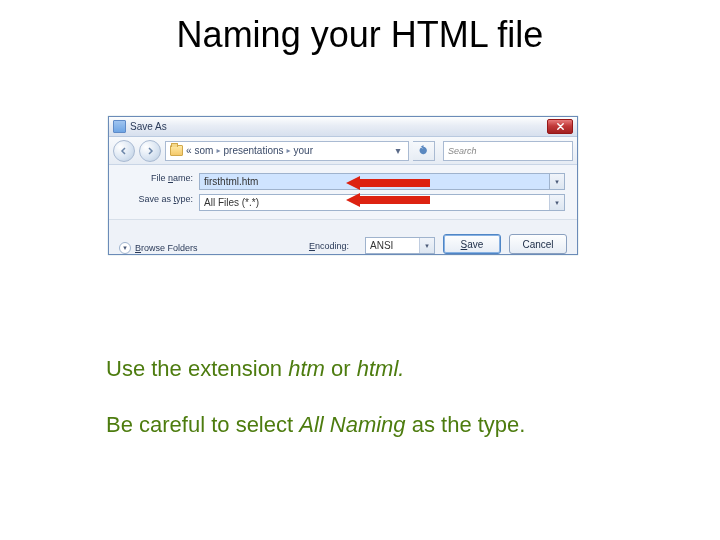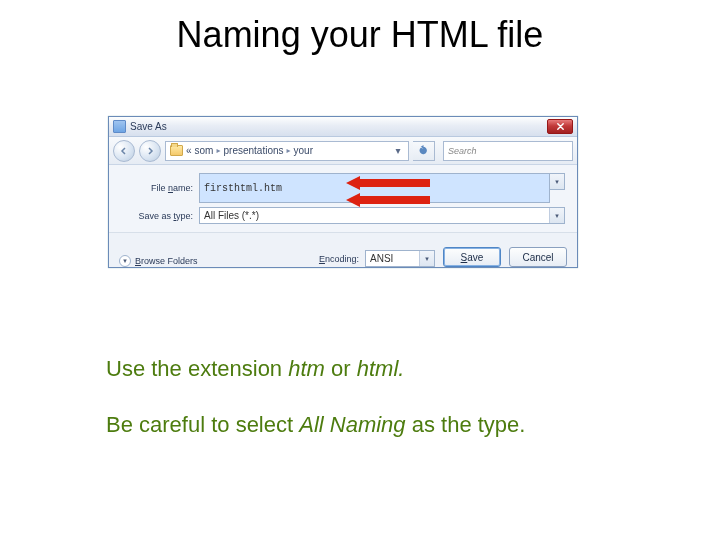--- a/index.html
+++ b/index.html
@@ -17,34 +17,34 @@
   .navcircle svg{width:10px;height:10px}
   .loc{flex:1;height:20px;border:1px solid #a9bad2;background:#fff;display:flex;align-items:center;padding:0 4px;gap:3px}
   .folder{width:13px;height:11px;background:linear-gradient(#ffe9a5,#f4c96a);border:1px solid #d1a84a;border-radius:1px;position:relative}
   .folder::before{content:"";position:absolute;top:-3px;left:0;width:5px;height:3px;background:#f4d88a;border:1px solid #d1a84a;border-bottom:none;border-radius:1px 1px 0 0}
   .crumb{color:#3a4a68}
   .chev{color:#7a8aa8;font-size:8px}
   .loc-drop{width:12px;text-align:center;color:#5a6a88}
   .refresh{width:22px;height:20px;border:1px solid #a9bad2;border-left:none;background:linear-gradient(#f7f9fc,#e6ecf4);display:flex;align-items:center;justify-content:center}
   .search{width:130px;height:20px;border:1px solid #a9bad2;margin-left:4px;background:#fff;display:flex;align-items:center;padding:0 4px;color:#888;font-style:italic;font-size:9px}
   .form{padding:8px 12px 4px;background:#f2f5fa;border-bottom:1px solid #d7dfe9}
-  .row{display:flex;align-items:center;margin-bottom:4px;gap:6px}
+  .row{display:flex;margin-bottom:4px;gap:6px}
   .lbl{width:72px;text-align:right;font-size:9px;color:#2a3a58}
   .underline{text-decoration:underline}
   .field{flex:1;position:relative}
-  .txt{width:100%;height:30px;border:1px solid #9fb3cd;background:#fff;font-size:10px;padding:0 4px;font-family:Liberation Mono, monospace;color:#333}
+  .txt{width:100%;height:17px;border:1px solid #9fb3cd;background:#fff;font-size:10px;padding:0 4px;font-family:Liberation Sans, sans-serif;color:#333}
   .txt.sel{background:#cfe4ff}
   .cmb{width:100%;height:17px;border:1px solid #9fb3cd;background:#fff;font-size:10px;padding:0 18px 0 4px;display:flex;align-items:center;position:relative}
   .cmb-arrow{position:absolute;right:0;top:0;width:15px;height:15px;border-left:1px solid #c0cde0;background:linear-gradient(#f0f4fa,#dde6f1);display:flex;align-items:center;justify-content:center;font-size:7px;color:#4a5a78}
   .drop-btn{width:15px;height:17px;border:1px solid #9fb3cd;border-left:none;background:linear-gradient(#f0f4fa,#dde6f1);display:flex;align-items:center;justify-content:center;font-size:7px;color:#4a5a78}
   .footer{height:34px;background:#eef2f8;display:flex;align-items:flex-end;padding:0 10px;gap:8px}
   .browse{display:flex;align-items:center;gap:4px;font-size:9px;color:#2a3a58}
   .chevdown{width:12px;height:12px;border:1px solid #9fb3cd;border-radius:50%;background:#fff;display:flex;align-items:center;justify-content:center;font-size:7px;color:#4a5a78}
   .foot-spacer{flex:1}
-  .enc{display:flex;align-items:center;gap:6px}
+  .enc{display:flex;align-items:center;gap:16px}
   .enc .cmb{width:70px}
   .btn{height:20px;min-width:58px;border:1px solid #8aa0bf;background:linear-gradient(#fdfefe,#e7edf5);border-radius:3px;font-size:10px;display:flex;align-items:center;justify-content:center;padding:0 8px;color:#20304a}
   .btn.default{border-color:#4f86c6;box-shadow:0 0 0 1px #87b1e2 inset}
   .red-arrow{position:absolute;height:10px;display:flex;align-items:center}
   .red-arrow .head{width:0;height:0;border-top:7px solid transparent;border-bottom:7px solid transparent;border-right:14px solid #d21}
   .red-arrow .shaft{height:8px;background:#d21}
   .arrow1{top:178px;left:346px}
   .arrow1 .shaft{width:70px}
   .arrow2{top:195px;left:346px}
   .arrow2 .shaft{width:70px}

